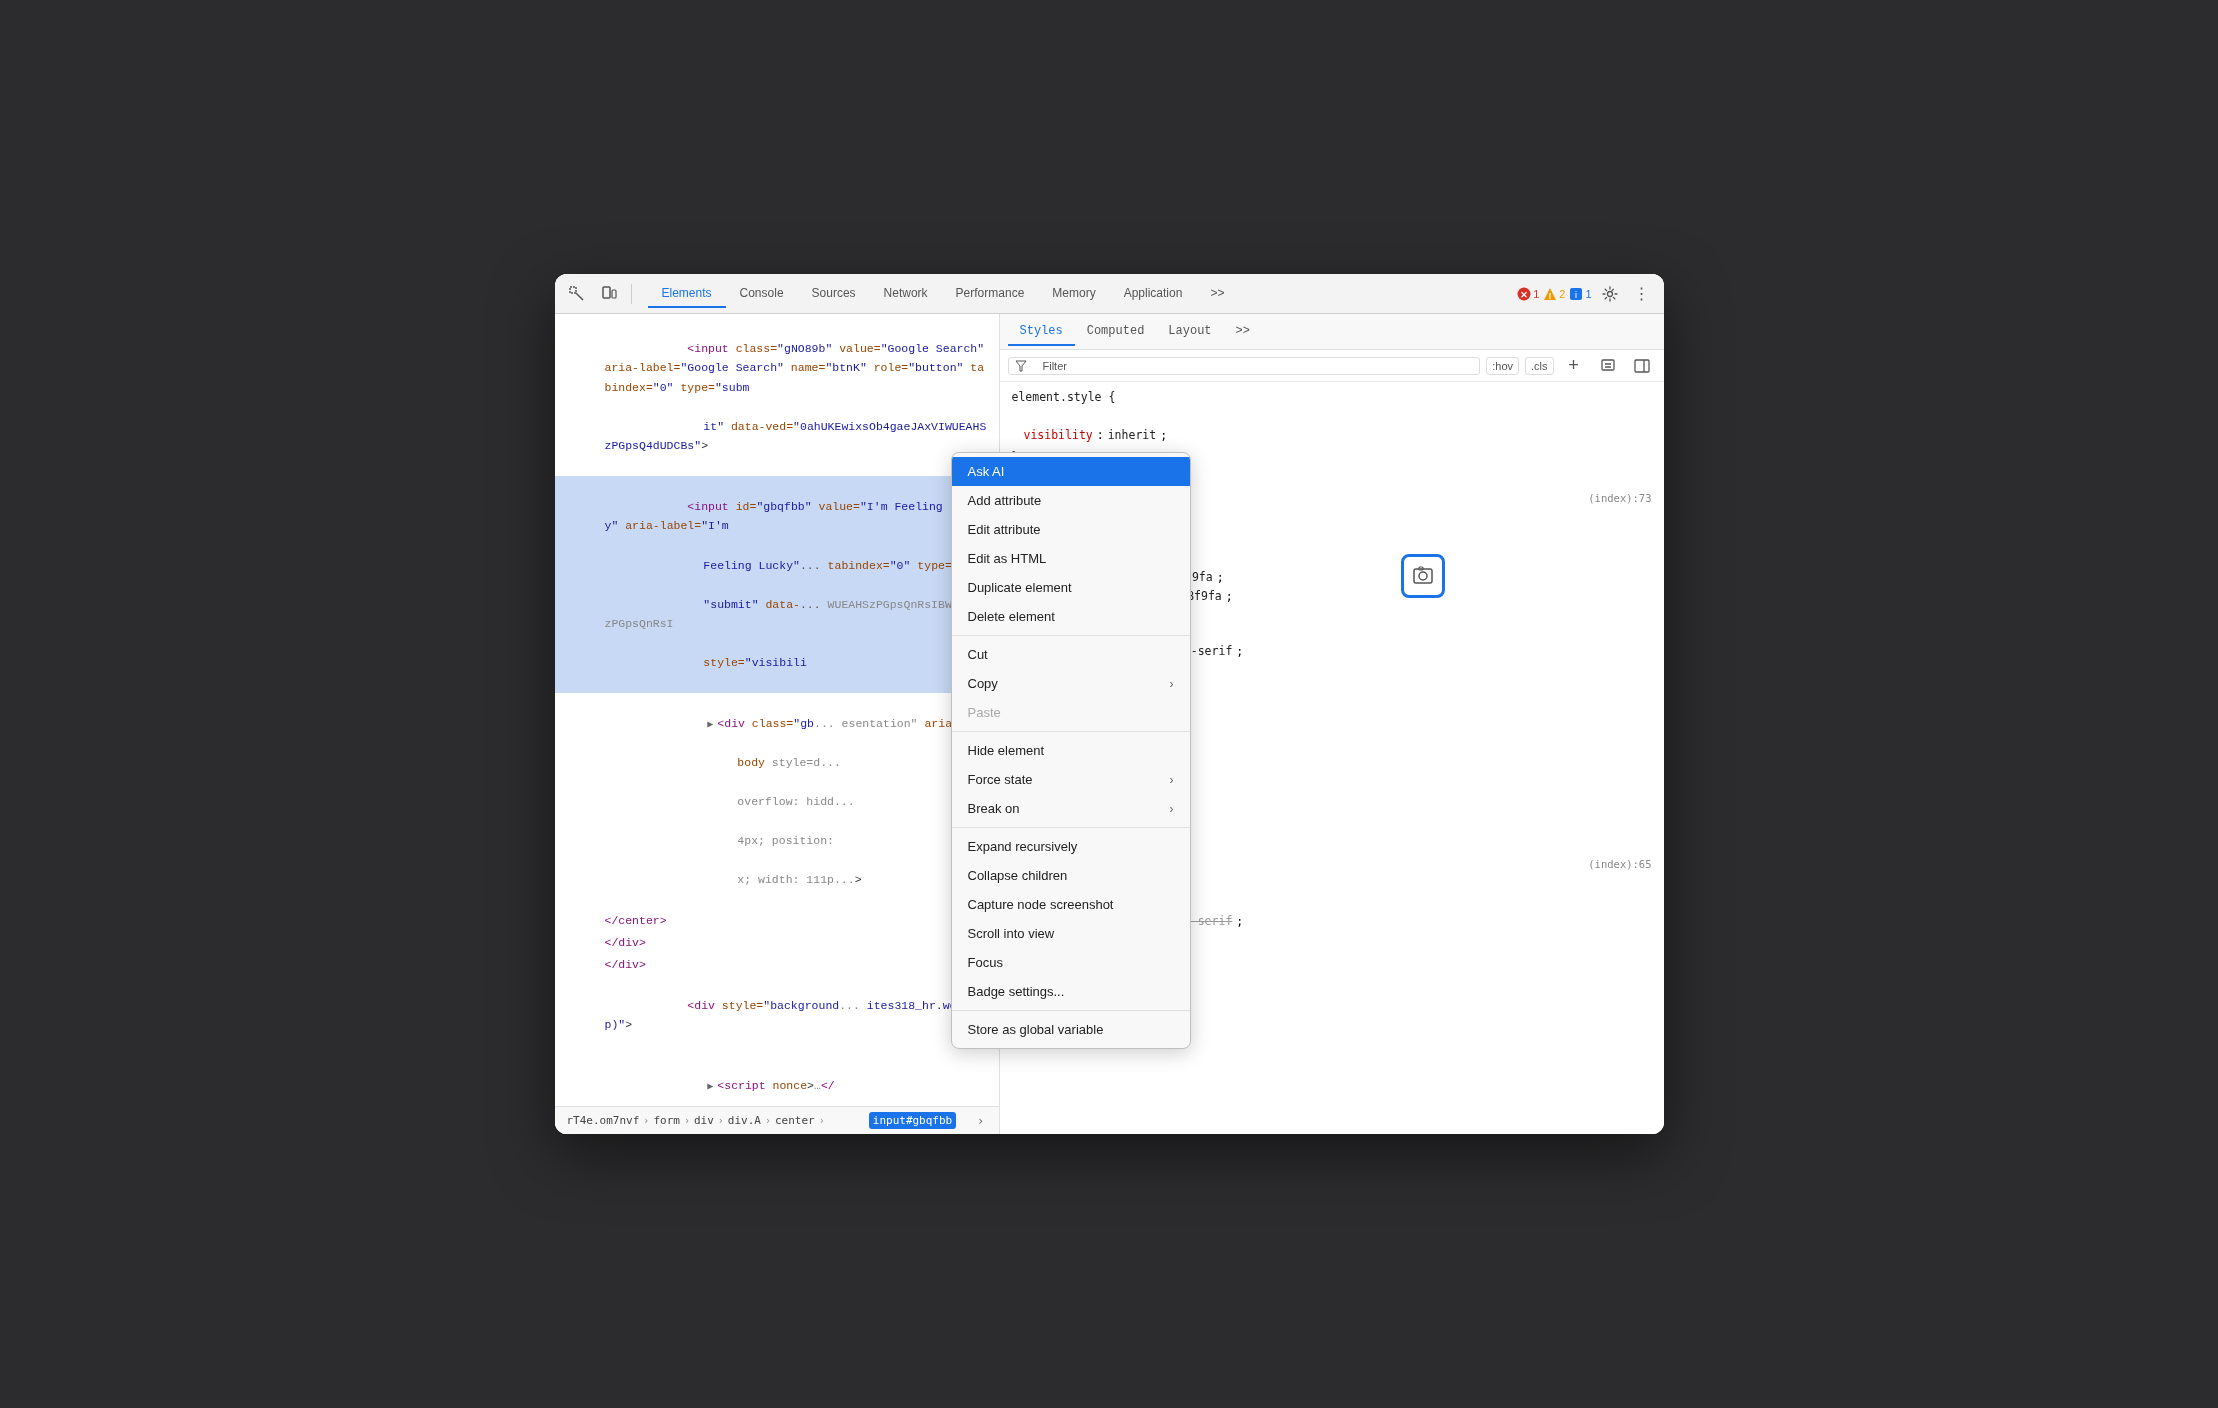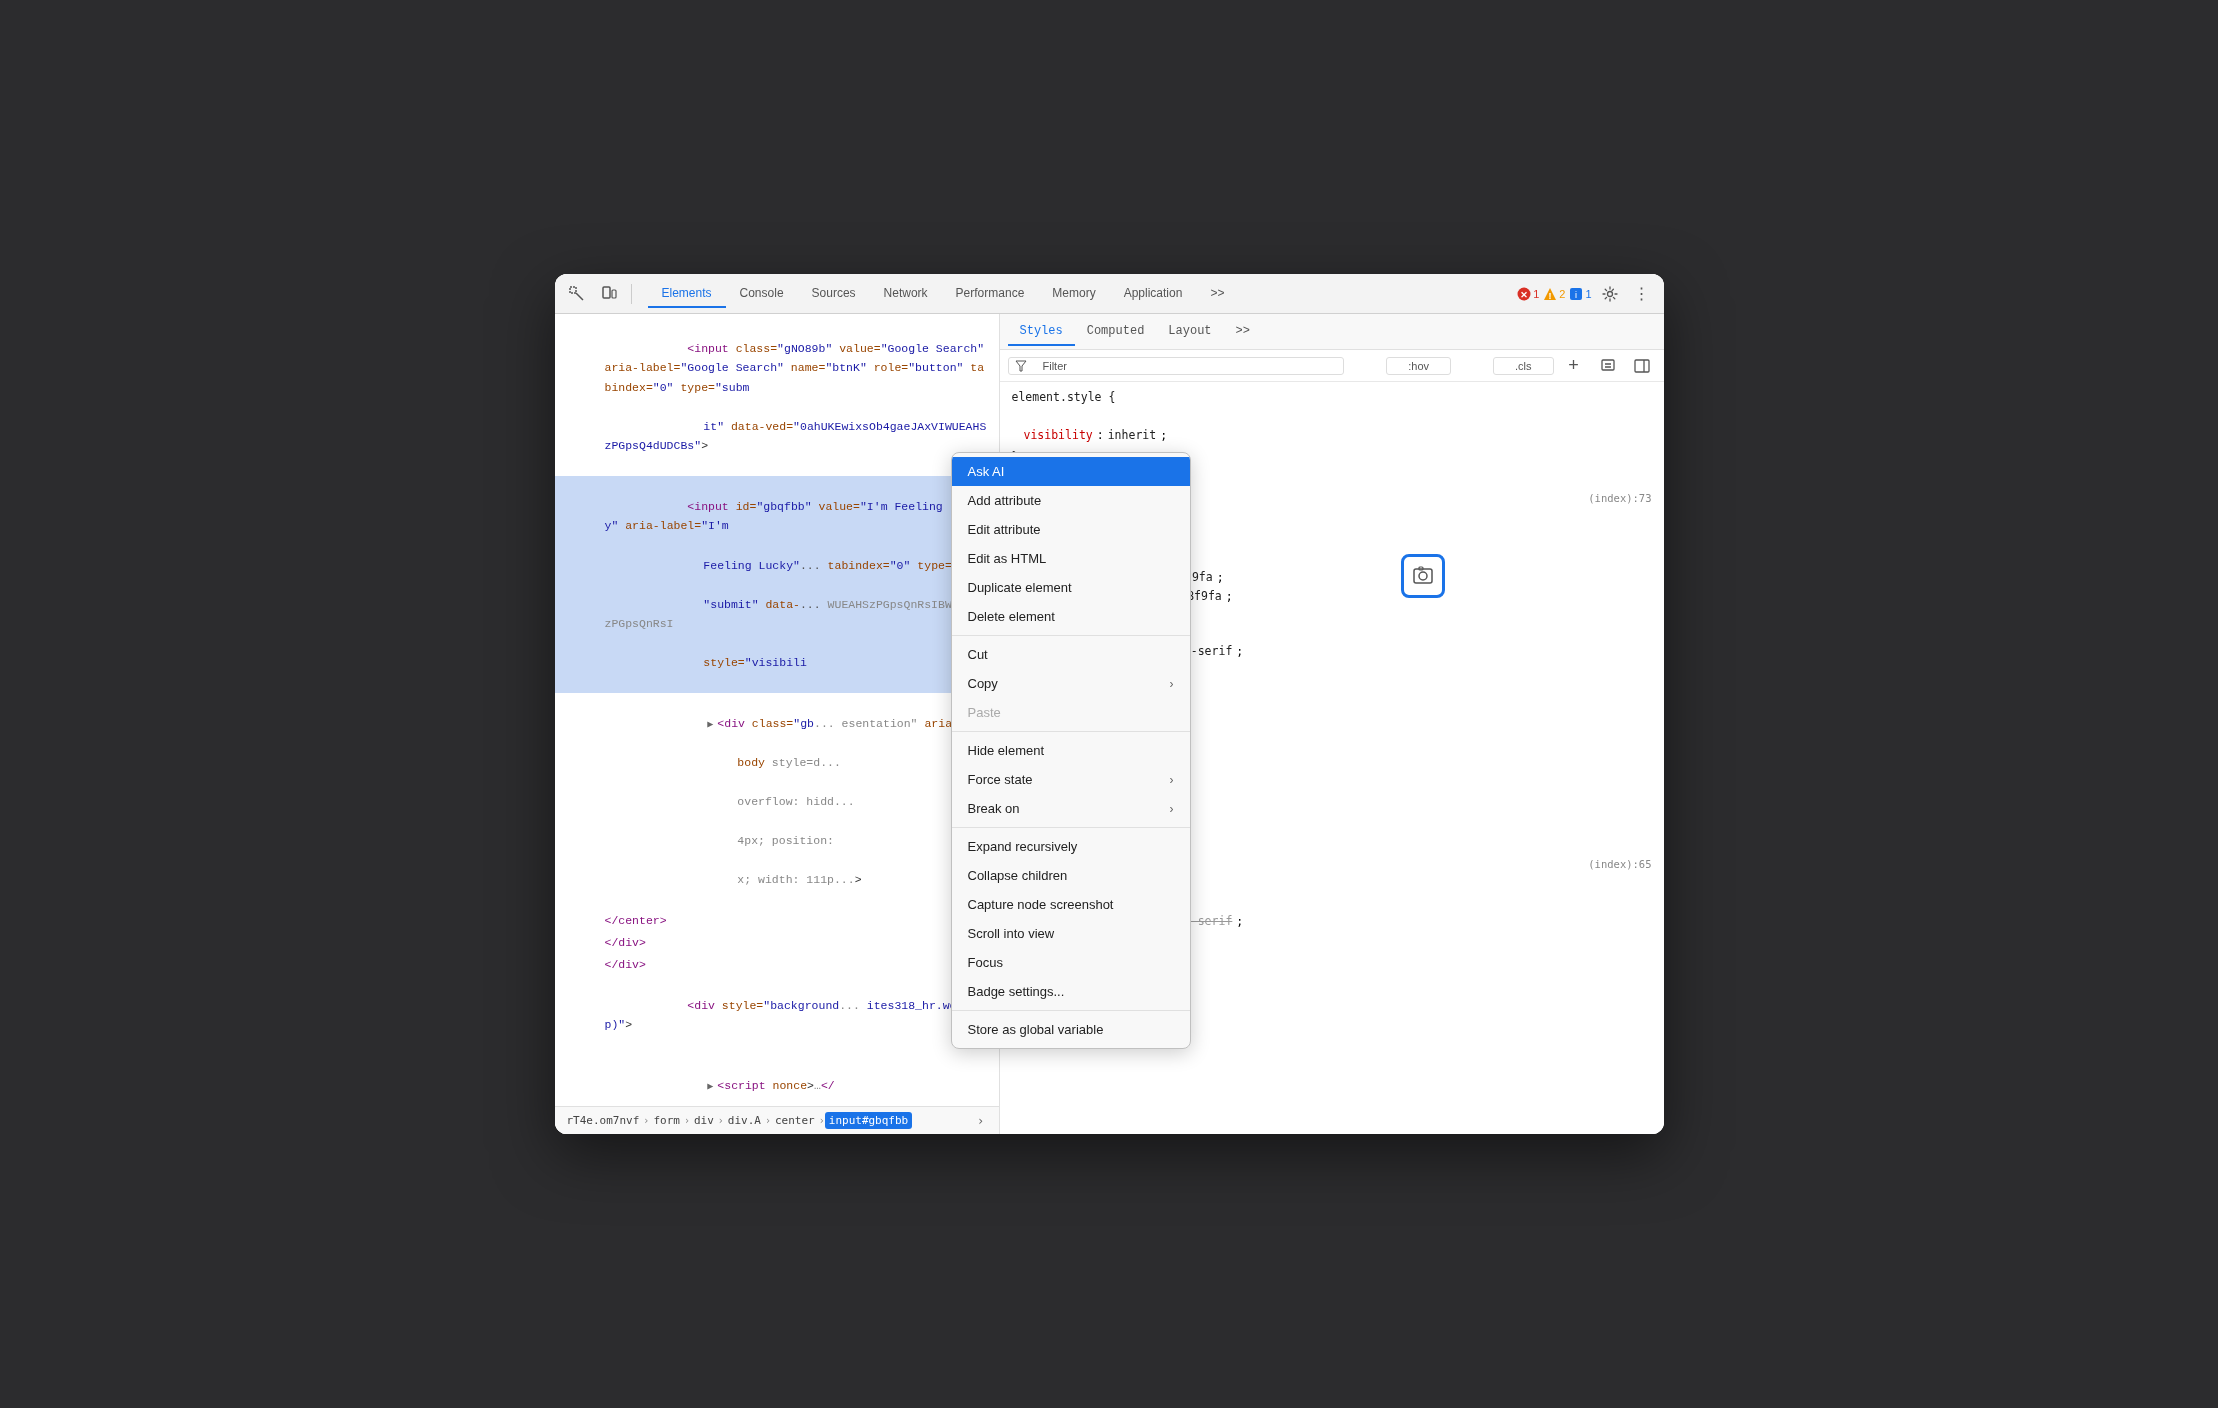--- a/index.html
+++ b/index.html
@@ -191,20 +191,21 @@
     .breadcrumb-item {
       color: #444;
       padding: 2px 4px;
       cursor: pointer;
       white-space: nowrap;
     }
     .breadcrumb-item.selected {
       background: #1a73e8;
       color: #fff;
       border-radius: 3px;
+      margin-left: 44px;
     }
     .breadcrumb-sep { color: #888; font-size: 10px; }
     .breadcrumb-arrow {
       width: 20px;
       height: 20px;
       display: flex;
       align-items: center;
       justify-content: center;
       cursor: pointer;
       color: #666;
@@ -253,28 +254,27 @@
       border: 1px solid #ddd;
       border-radius: 3px;
       padding: 2px 6px;
       gap: 16px;
       font-size: 11px;
       color: #555;
       background: #fff;
       flex: 1;
     }
     .hov-btn {
-      padding: 2px 21px;
+      padding: 2px 5px;
       font-size: 11px;
       color: #555;
       border: 1px solid #ddd;
       border-radius: 3px;
       background: #fff;
       cursor: pointer;
-      margin-left: 36px;
     }
     .styles-content {
       flex: 1;
       overflow: auto;
       padding: 4px 0;
       font-family: 'Menlo', 'Monaco', monospace;
       font-size: 11.5px;
     }
     .css-rule-header {
       padding: 4px 12px 2px;

